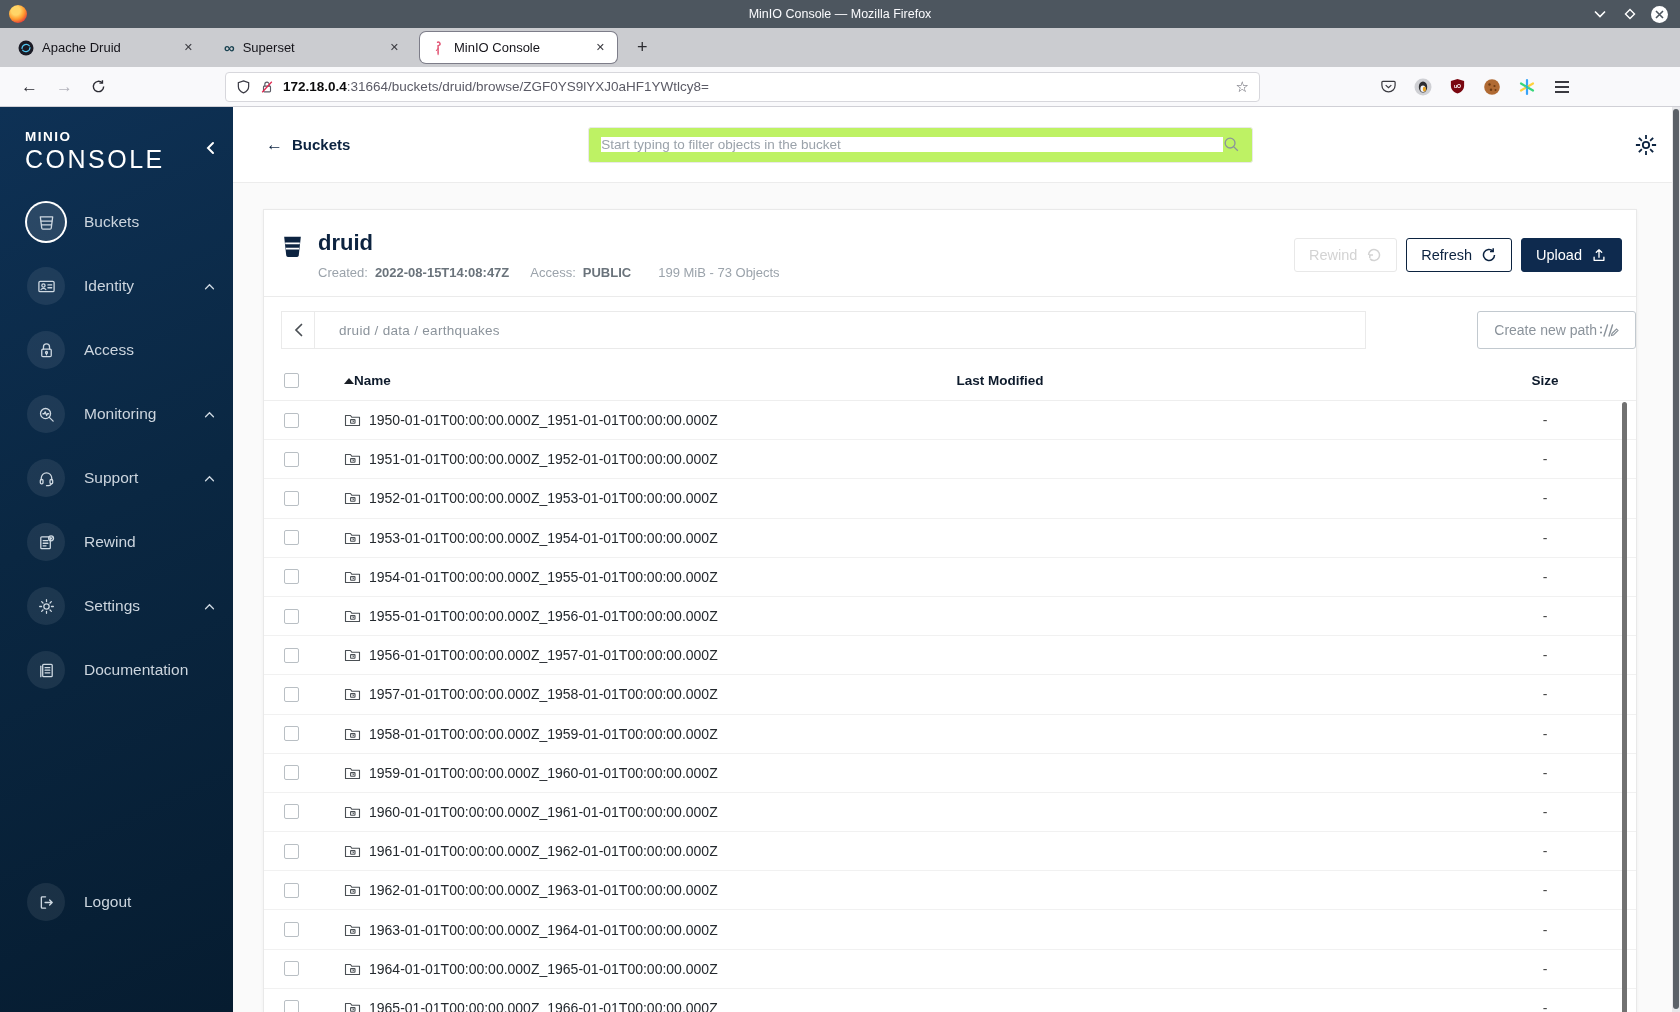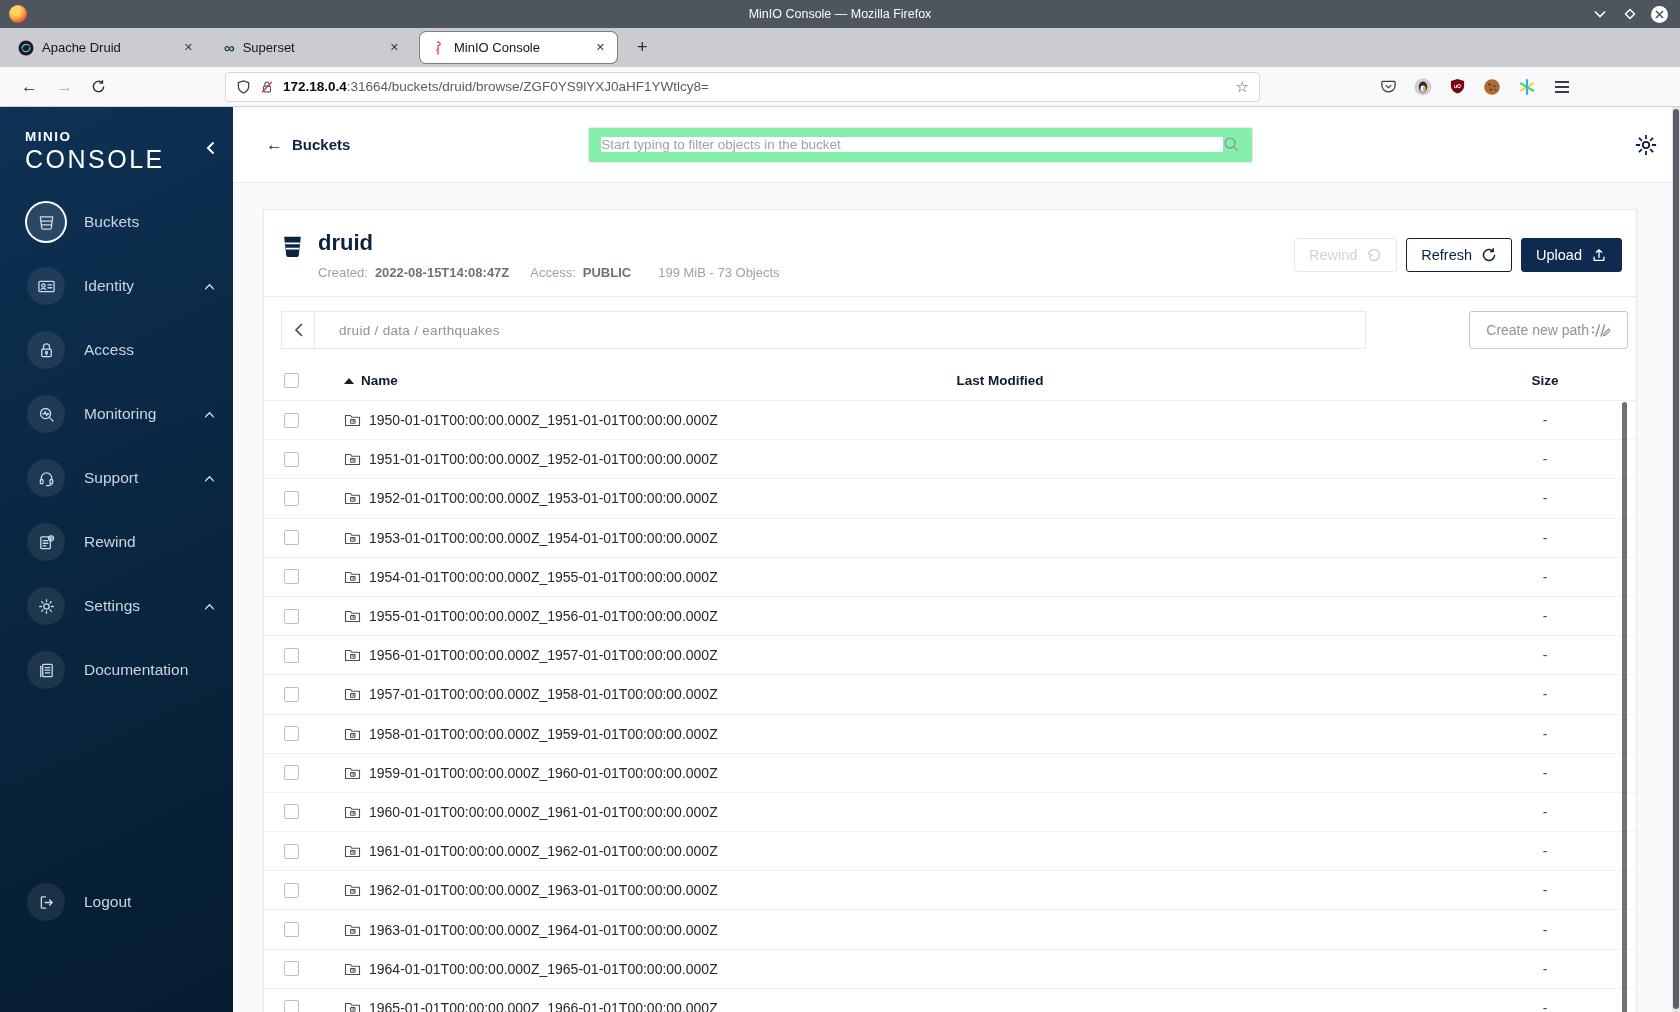--- a/index.html
+++ b/index.html
@@ -57,21 +57,21 @@
   .nav-caret { margin-left:auto; }
   .logout-item { margin-top:auto; margin-bottom:78px; }
 
   .main { flex:1; display:flex; flex-direction:column; min-width:0; }
   .page-header { height:76px; background:#fff; border-bottom:1px solid #ececec;
                  display:flex; align-items:center; padding-left:33px; }
   .back-link { display:flex; align-items:center; gap:9px; color:#0c2340; cursor:pointer; }
   .back-link .arrow { font-size:17px; }
   .back-link .blabel { font-size:15px; font-weight:700; }
   .searchbox { margin-left:238px; width:665px; height:36px; border:1px solid #e9e9e9; border-radius:3px;
-               background:#86efac; display:flex; align-items:center; padding:0 12px; }
+               background:#bef264; display:flex; align-items:center; padding:0 12px; }
   .searchbox input { flex:1; border:none; outline:none; font-size:13.5px; color:#333;
                      font-family:"Liberation Sans",sans-serif; }
   .searchbox input::placeholder { color:#9aa2aa; }
   .hdr-gear { margin-left:auto; margin-right:14px; cursor:pointer; }
 
   .content { flex:1; background:#fafafa; padding:26px 35px 0 30px; overflow:hidden; }
   .card { background:#fff; border:1px solid #e9e9e9; box-shadow:0 1px 3px rgba(0,0,0,.05); height:820px; }
 
   .bucket-head { display:flex; align-items:flex-start; padding:20px 14px 16px 16px;
                  border-bottom:1px solid #ebebeb; }
@@ -82,33 +82,33 @@
   .bucket-meta .val { color:#6a737b; font-weight:700; margin-right:14px; }
   .bucket-meta .usage { margin-left:6px; }
   .head-actions { margin-left:auto; display:flex; gap:9px; align-self:center; }
   .btn { height:34px; border-radius:3px; font-size:14.5px; display:flex; align-items:center;
          gap:9px; padding:0 14px; cursor:pointer; background:#fff; border:1px solid transparent;
          font-family:"Liberation Sans",sans-serif; }
   .btn-disabled { border-color:#e8e8e8; color:#d3d3d3; cursor:default; }
   .btn-outline { border-color:#0c2340; color:#0c2340; }
   .btn-primary { background:#0e2a4e; color:#fff; border-color:#0e2a4e; }
 
-  .browse-row { margin:14px 8px 12px 17px; display:flex; align-items:flex-start; }
+  .browse-row { margin:14px 0 12px 17px; display:flex; align-items:flex-start; }
   .crumb-bar { width:1085px; height:38px; border:1px solid #eaeaea; display:flex; align-items:center; }
   .crumb-back { width:33px; height:100%; border-right:1px solid #eaeaea; display:flex;
                 align-items:center; justify-content:center; cursor:pointer; }
   .crumbs { padding-left:24px; font-size:13.5px; color:#8b939b; letter-spacing:.3px; }
   .create-path { margin-left:auto; height:38px; border:1px solid #c2c9cf; border-radius:3px;
                  background:#fff; color:#8b939b; font-size:14px; display:flex; align-items:center;
                  gap:2px; padding:0 16px; cursor:pointer; font-family:"Liberation Sans",sans-serif; }
 
   .thead { height:40px; display:flex; align-items:center; border-bottom:1px solid #eeeeee;
            font-size:13.5px; font-weight:700; color:#0e1b2c; padding-right:16px; }
   .c-check { width:56px; padding-left:20px; flex:none; }
-  .c-name { width:540px; flex:none; display:flex; align-items:center; gap:7px; padding-left:24px; }
+  .c-name { width:540px; flex:none; display:flex; align-items:center; padding-left:24px; }
   .c-mod { width:280px; flex:none; text-align:center; }
   .c-spacer { flex:1; }
   .c-size { width:150px; flex:none; text-align:center; }
   .cbx { display:block; width:15px; height:15px; border:1px solid #b9bfc4; border-radius:2px;
          background:#fff; cursor:pointer; }
   .sort-tri { width:0; height:0; border-left:5px solid transparent; border-right:5px solid transparent;
               border-bottom:6px solid #1a1f26; display:inline-block; }
 
   .table-wrap { position:relative; }
   .trow { height:39.2px; display:flex; align-items:center; border-bottom:1px solid #f1f1f1;

